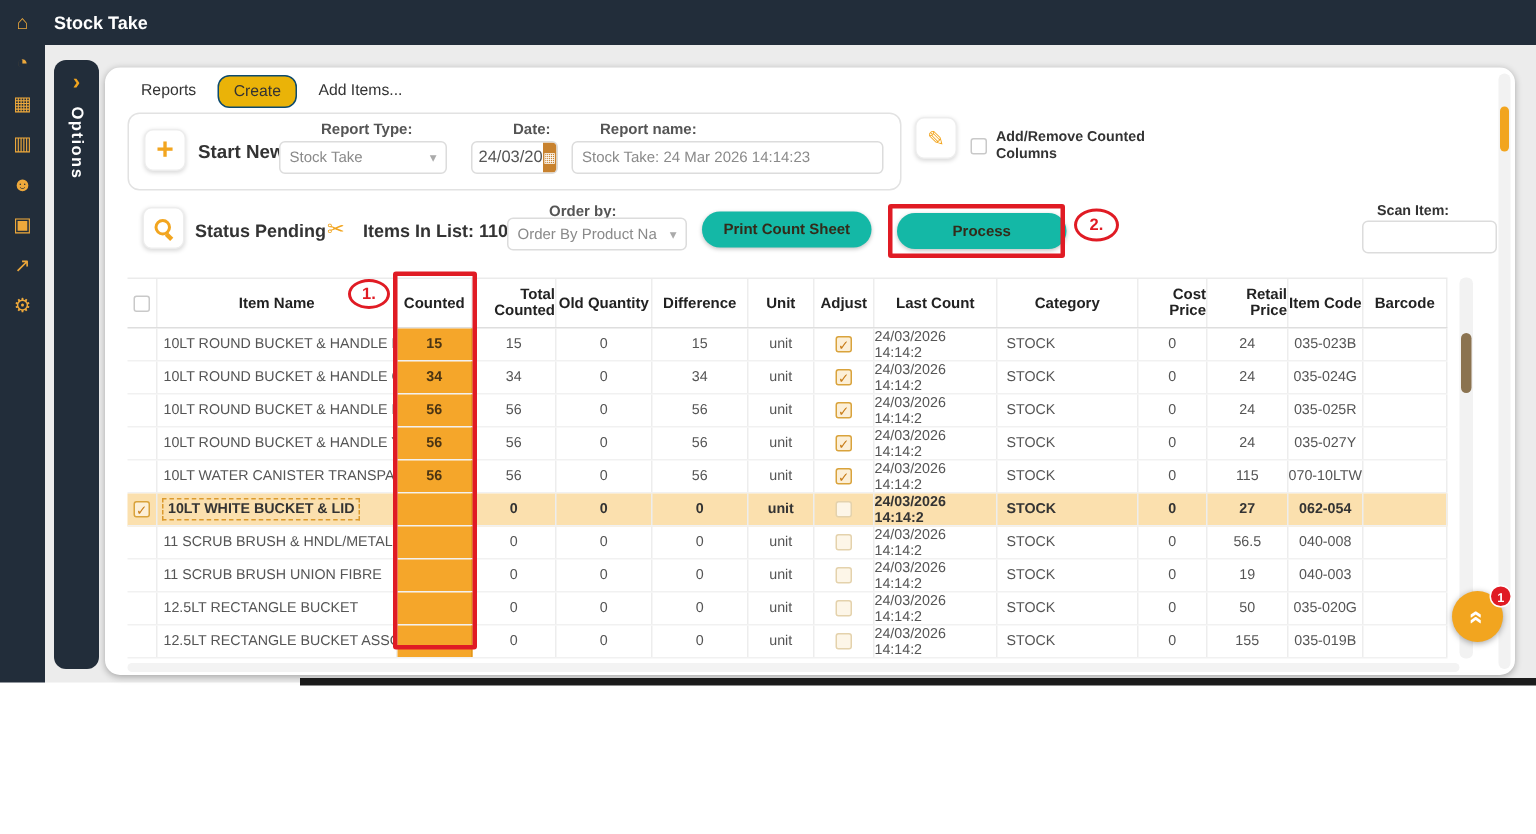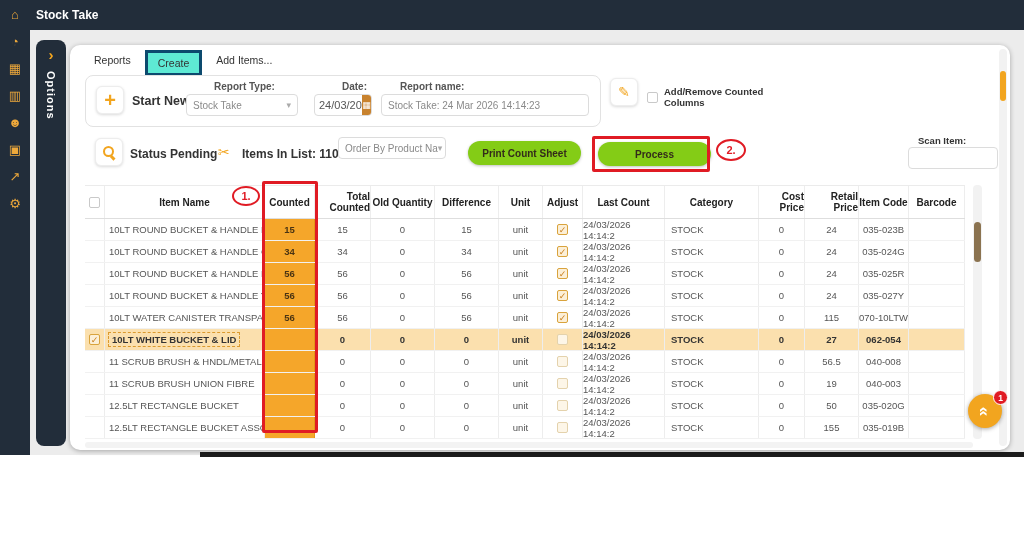--- a/index.html
+++ b/index.html
@@ -21,21 +21,21 @@
   .options .chev { display:block; text-align:center; color:#f2a51f; font-size:15px; font-weight:bold; margin-top:6px; }
   .options .vlabel { display:block; margin:8px auto 0; writing-mode:vertical-rl; color:#fff; font-size:11px; font-weight:bold; letter-spacing:1px; }
 
   
   .card { position:absolute; left:70px; top:45px; width:940px; height:405px; background:#fff; border-radius:10px;
           box-shadow:0 1px 5px rgba(0,0,0,.3); z-index:5; }
 
   
   .tabs { position:absolute; left:14px; top:5px; display:flex; gap:4px; }
   .tab { padding:4px 10px; font-size:10.5px; color:#333; cursor:pointer; }
-  .tab.active { background:#5eead4; border:3px solid #0c4a6e; border-radius:0; }
+  .tab.active { background:#eab308; border:1px solid #0c4a6e; border-radius:8px; }
 
   
   .snbox { position:absolute; left:15px; top:30px; width:516px; height:52px; border:1px solid #e2e2e2; border-radius:8px; }
   .iconbtn { position:absolute; width:28px; height:28px; background:#fff; border:1px solid #ededed; border-radius:6px;
              box-shadow:0 1px 3px rgba(0,0,0,.15); display:flex; align-items:center; justify-content:center; cursor:pointer; }
   .plusbtn { left:10px; top:10px; }
   .plusbtn span { color:#f2a51f; font-size:20px; font-weight:bold; line-height:20px; }
   .sn-label { position:absolute; left:46px; top:18px; font-size:12.5px; font-weight:bold; color:#333;text-align:right; }
   .flabel { position:absolute; font-size:10px; font-weight:bold; color:#555;margin-left:28px; }
   .select, .field { position:absolute; height:22px; background:#fff; border:1px solid #dcdcdc; border-radius:4px;
@@ -57,22 +57,22 @@
   .arlabel { position:absolute; left:594px; top:41px; width:105px; font-size:9.5px; font-weight:bold; color:#333; line-height:11px; }
 
   
   .searchbtn { left:25px; top:93px; }
   .mag { position:relative; width:13px; height:13px; }
   .mag::before { content:""; position:absolute; left:0; top:0; width:7px; height:7px; border:2px solid #f2a51f; border-radius:50%; }
   .mag::after { content:""; position:absolute; left:9px; top:9px; width:5px; height:2.5px; background:#f2a51f; transform:rotate(45deg); transform-origin:0 0; }
   .statuslbl { position:absolute; left:60px; top:102px; font-size:12px; font-weight:bold; color:#333; }
   .scissors { position:absolute; left:148px; top:99px; color:#f2a51f; font-size:14px; cursor:pointer; }
   .itemslbl { position:absolute; left:172px; top:102px; font-size:12px; font-weight:bold; color:#333; }
-  .lab-ob { left:268px; top:91px; } .sel-ob { left:268px; top:92px; width:108px; }
-  .pill { position:absolute; height:24px; background:#84cc16; border:none; border-radius:12px; font-family:inherit;
+  .lab-ob { left:268px; top:91px; } .sel-ob { left:268px; top:100px; width:120px; }
+  .pill { position:absolute; height:24px; background:#14b8a6; border:none; border-radius:12px; font-family:inherit;
           font-size:10px; font-weight:bold; color:#332b1a; box-shadow:0 1px 3px rgba(0,0,0,.25); cursor:pointer; }
   .printbtn { left:398px; top:96px; width:113px; }
   .processbtn { left:528px; top:97px; width:113px; }
   .scanlbl { position:absolute; left:848px; top:90px; font-size:9.5px; font-weight:bold; color:#333; }
   .scaninput { left:838px; top:102px; width:90px; }
 
   
   .tgrid { display:grid; grid-template-columns:20px 160px 50px 56px 64px 64px 44px 40px 82px 94px 46px 54px 50px 56px; }
   .tablewrap { position:absolute; left:15px; top:140px; width:880px; }
   .thead { height:34px; border-top:1px solid #ebebeb; border-bottom:1px solid #dedede; font-size:10px; font-weight:bold; color:#222; }

